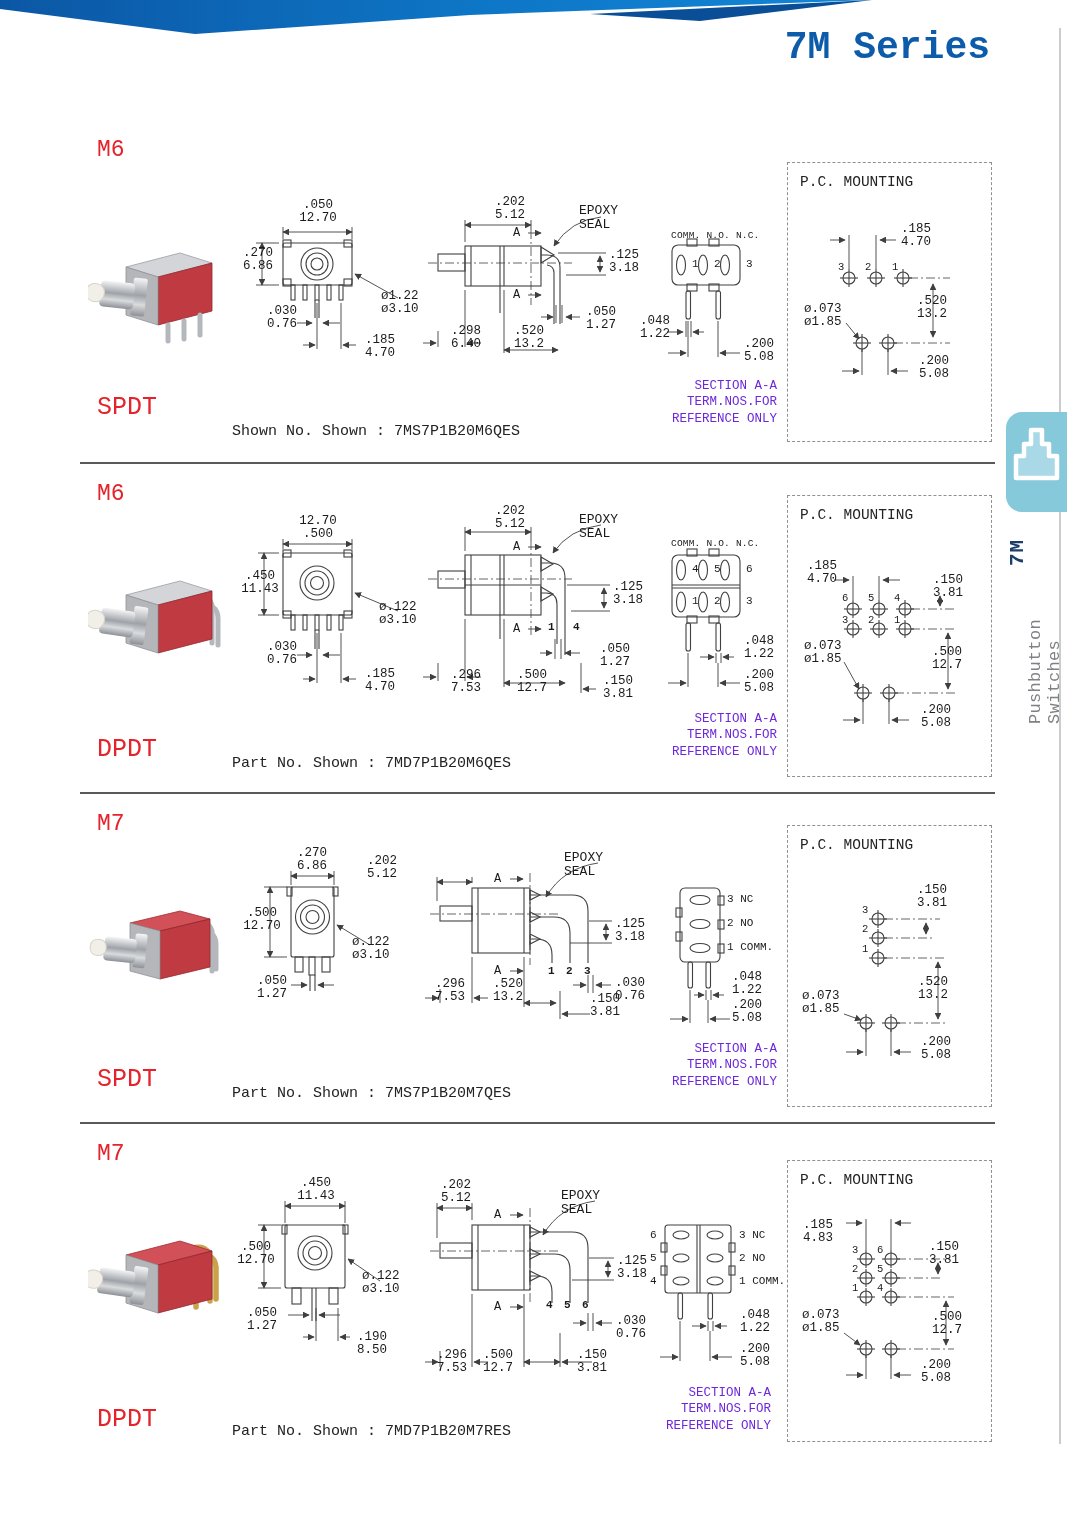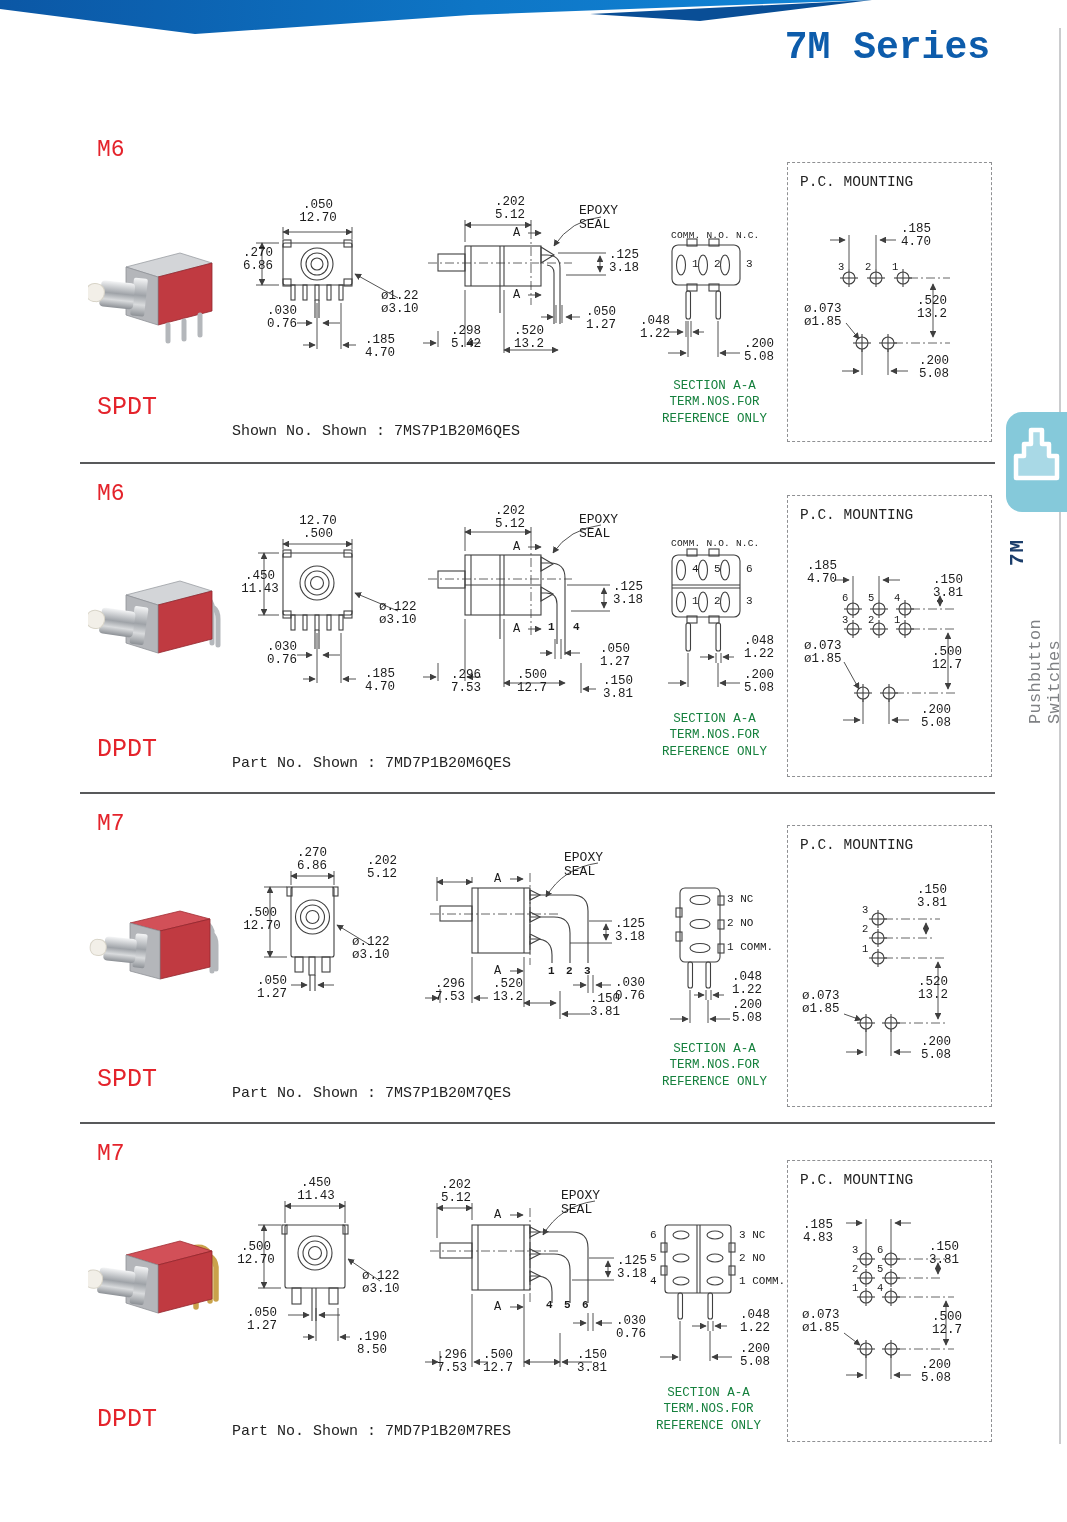--- a/index.html
+++ b/index.html
@@ -7,21 +7,21 @@
         font-family:Liberation Mono, monospace;color:#1b1b1b;}
   .ln{fill:none;stroke:#404040;stroke-width:1.1;}
   .thin{fill:none;stroke:#404040;stroke-width:.9;}
   .cl{fill:none;stroke:#404040;stroke-width:.8;stroke-dasharray:9 3 2 3;}
   .draw{position:absolute;left:0;top:0;}
   .dim{position:absolute;font-size:12.5px;line-height:1.07;text-align:center;
        white-space:pre-line;color:#1b1b1b;}
   .dim.l{text-align:left;}
   .term{position:absolute;font-size:11px;color:#1b1b1b;}
   .commhdr{position:absolute;font-size:9.5px;color:#1b1b1b;letter-spacing:.2px;}
-  .cap{position:absolute;font-size:12.5px;line-height:1.3;text-align:center;white-space:pre-line;color:#15803d;}
+  .cap{position:absolute;font-size:12.5px;line-height:1.3;text-align:right;white-space:pre-line;color:#6d28d9;}
   .model{position:absolute;left:97px;top:2px;font-size:23px;color:#e4232b;}
   .pole{position:absolute;left:97px;font-size:25px;color:#e4232b;}
   .partno{position:absolute;left:232px;font-size:15px;color:#232323;}
   .sec{position:absolute;left:0;width:1067px;}
   .sep{position:absolute;left:80px;width:915px;height:2px;background:#58595b;}
   .pcbox{position:absolute;border:1.5px dashed #8f9093;background:#fff;}
   .pctitle{position:absolute;left:12px;top:11px;font-size:14.5px;color:#232323;}
   .hl{position:absolute;font-size:10.5px;color:#1b1b1b;}
   .photo{position:absolute;left:88px;top:92px;}
   .legsS{stroke:#b4b7bb;}
@@ -223,21 +223,21 @@
 5.12</div>
     <div class="dim l" style="left:579px;top:69px;font-size:13px">EPOXY
 SEAL</div>
     <div class="term" style="left:513px;top:91px;font-size:12px">A</div>
     <div class="term" style="left:513px;top:153px;font-size:12px">A</div>
     <div class="dim l" style="left:609px;top:114px">.125
 3.18</div>
     <div class="dim l" style="left:586px;top:171px">.050
 1.27</div>
     <div class="dim" style="left:446px;top:190px;width:40px">.298
-5.42</div>
+6.40</div>
     <div class="dim" style="left:509px;top:190px;width:40px">.520
 13.2</div>
     <div class="commhdr" style="left:671px;top:95px">COMM. N.O. N.C.</div>
     <div class="term" style="left:692px;top:123px">1</div>
     <div class="term" style="left:714px;top:123px">2</div>
     <div class="term" style="left:746px;top:123px">3</div>
     <div class="dim" style="left:636px;top:180px;width:38px">.048
 1.22</div>
     <div class="dim l" style="left:744px;top:203px">.200
 5.08</div>

